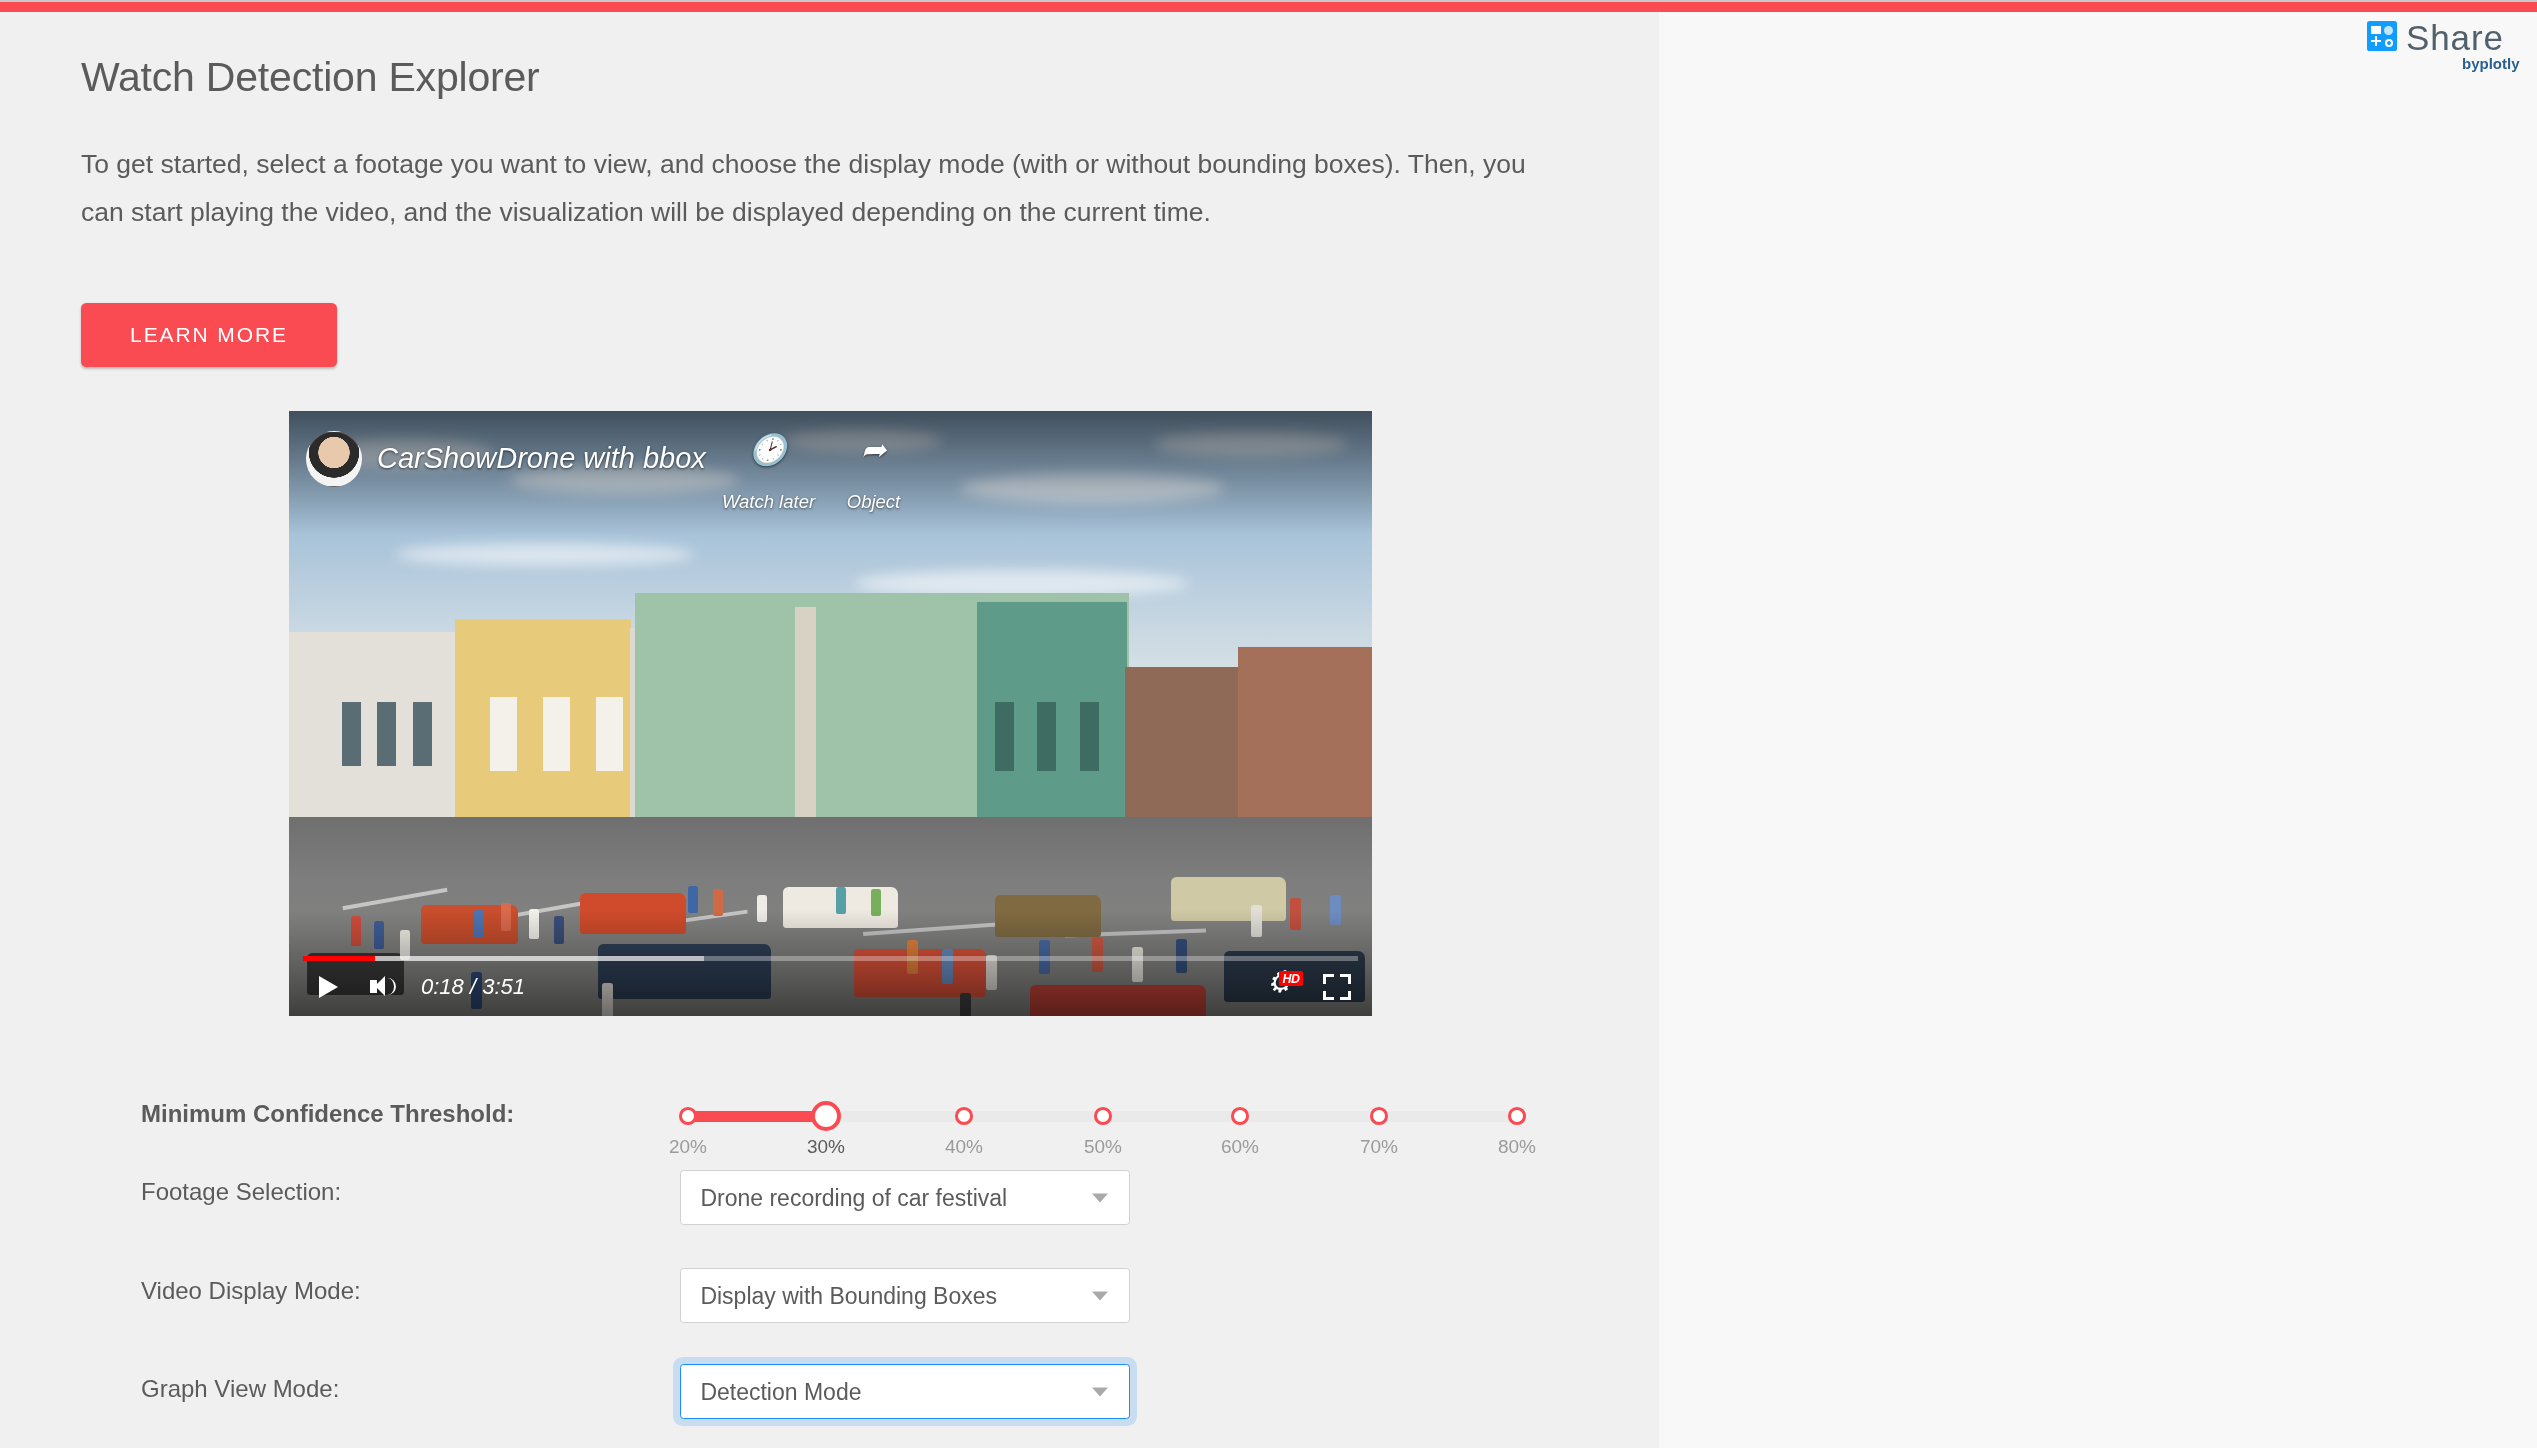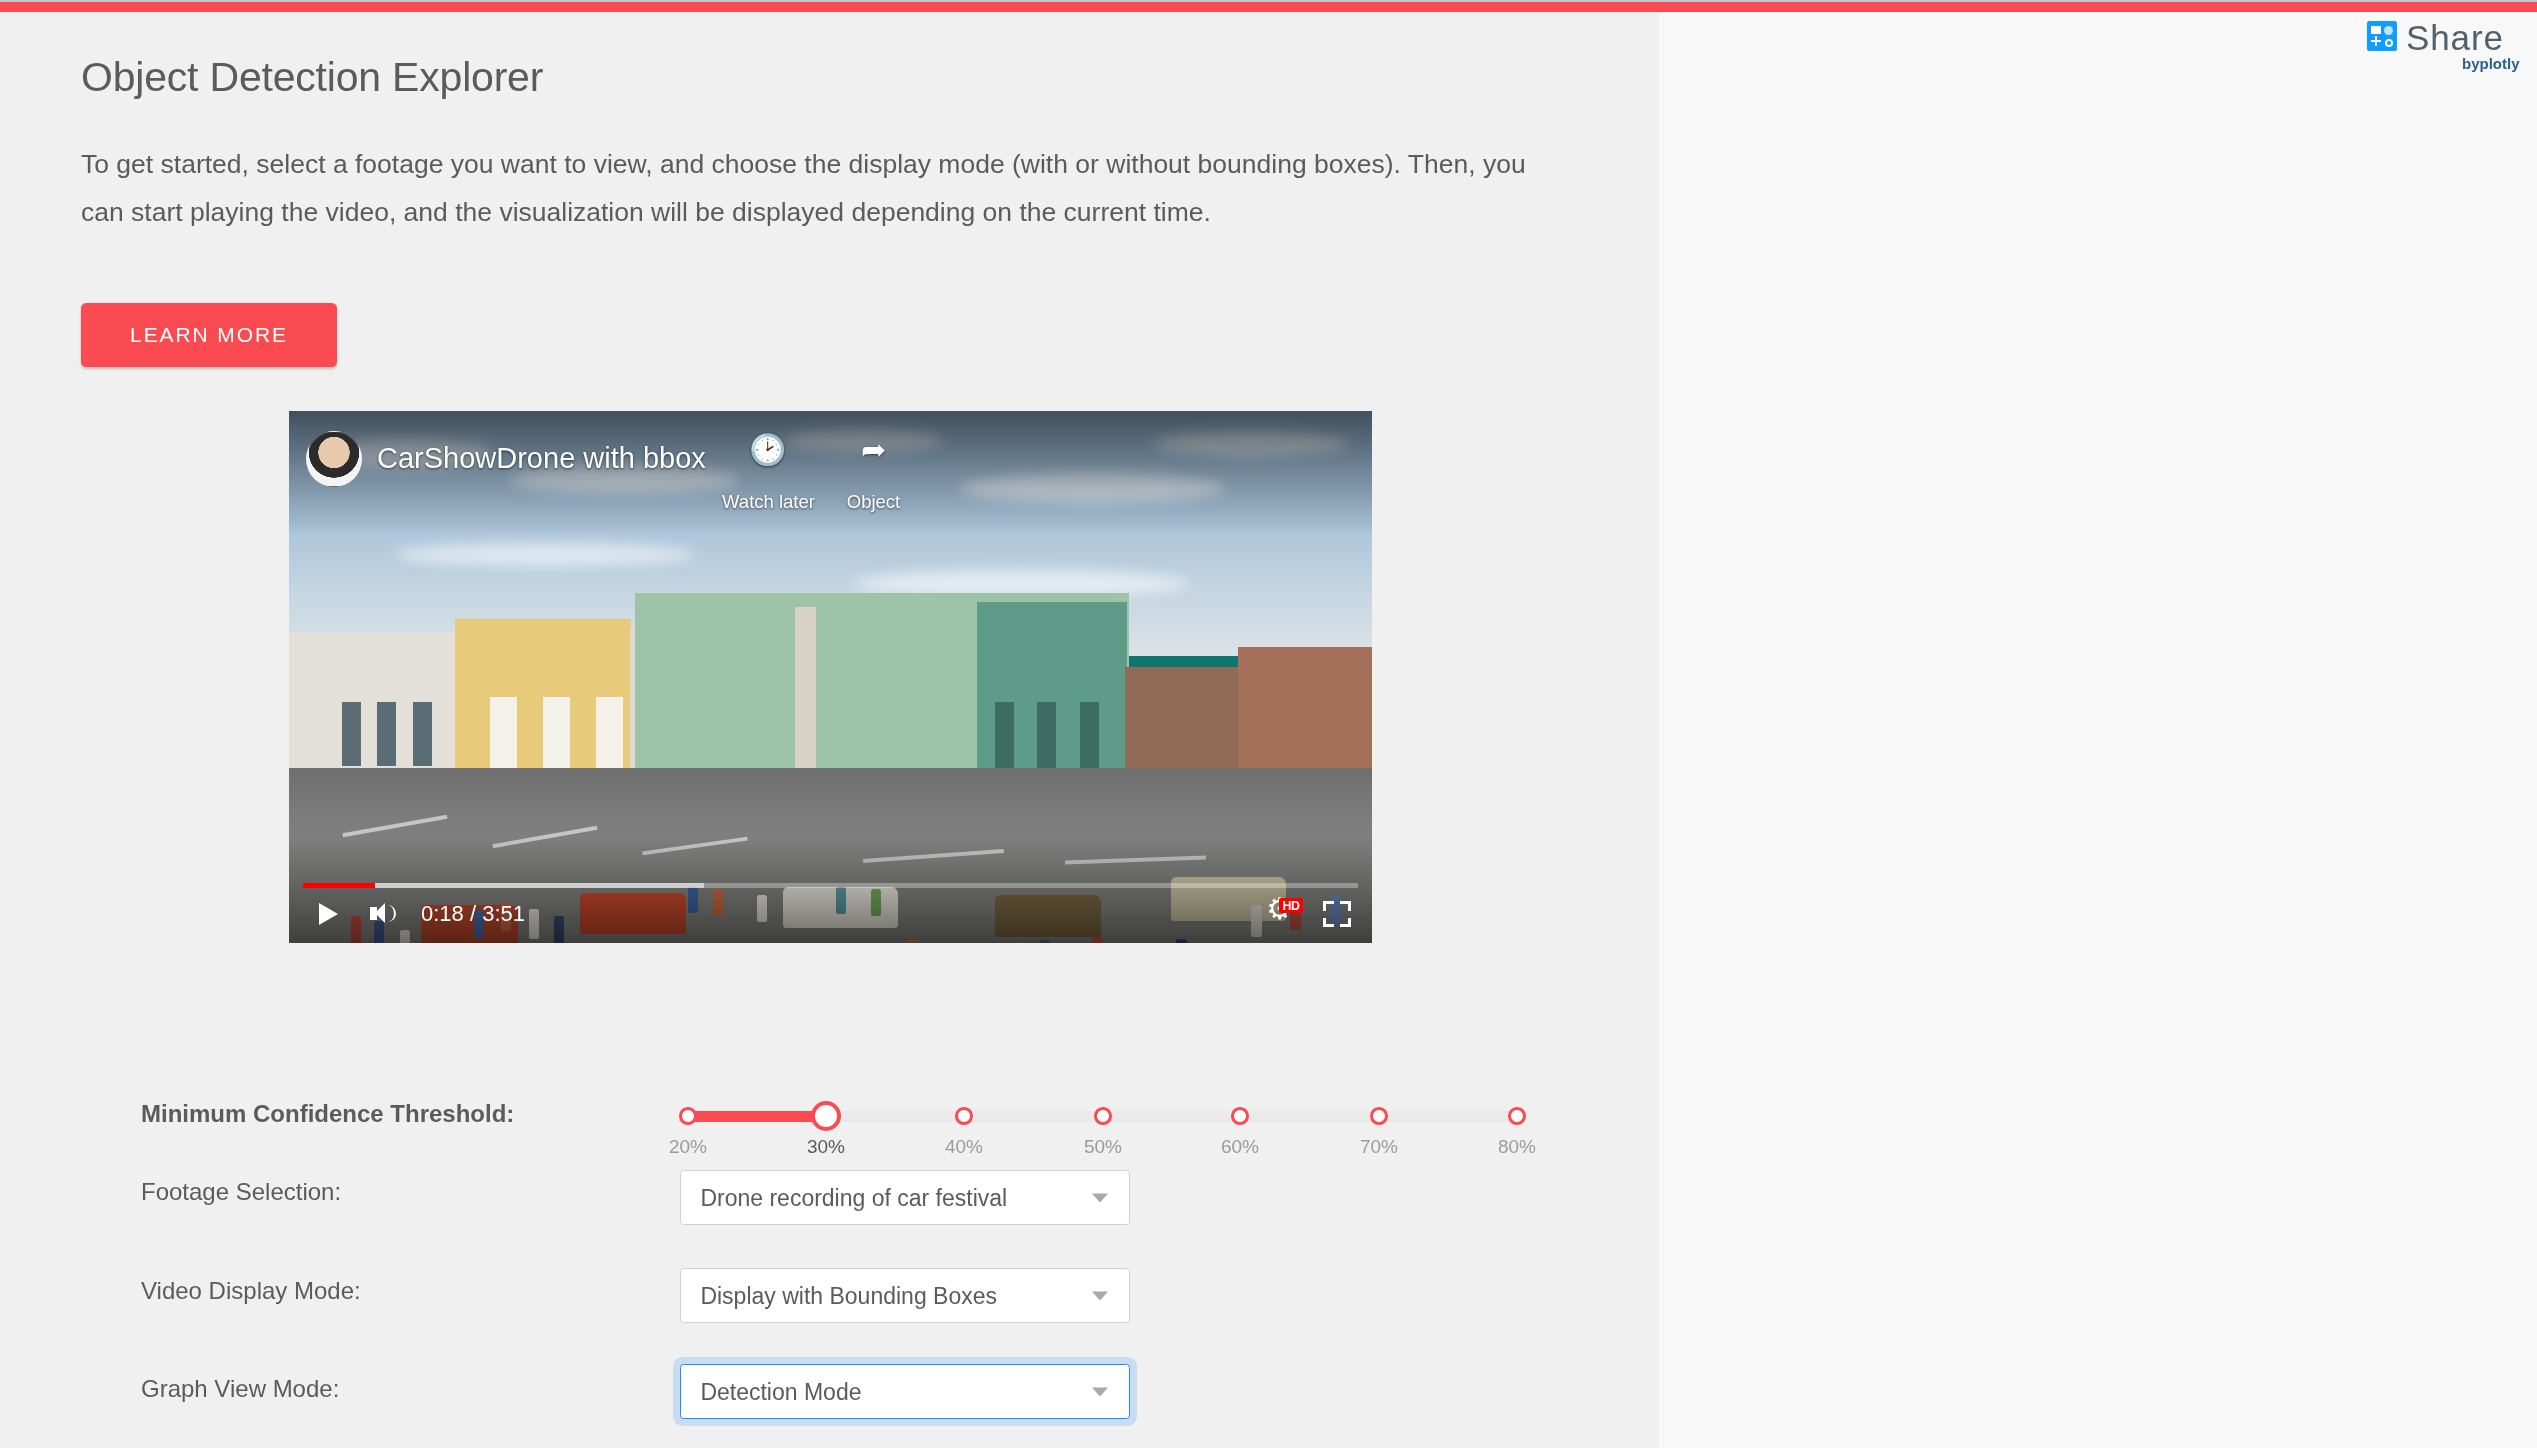--- a/index.html
+++ b/index.html
@@ -45,23 +45,24 @@
     background: #fa4b53; border: none; border-radius: 5.3px;
     color: #ffffff; font-size: 21px; letter-spacing: 1.9px;
     font-family: "Liberation Sans", sans-serif;
     box-shadow: 0 1.8px 2.6px rgba(0,0,0,0.22);
     cursor: pointer;
   }
 
   
   #video-player {
     position: absolute; left: 289px; top: 399px;
-    width: 1083px; height: 532px;
+    width: 1083px; height: 605px;
     overflow: hidden;
     background: #0f766e;
+    font-style: italic;
   }
   
   .vp-sky { position:absolute; left:0; top:0; width:100%; height:46%;
     background: linear-gradient(#8fb0cd 0%, #a9c3d9 45%, #c6d6e2 75%, #dbe3e6 100%); }
   .cloud { position:absolute; background: rgba(255,255,255,.55); border-radius: 50%; filter: blur(6.2px); }
   
   .bldg { position:absolute; }
   
   .vp-street { position:absolute; left:0; bottom:0; width:100%; height:33%;
     background: linear-gradient(#6f6f6f 0%, #7d7d7d 30%, #8a8a88 100%); }
@@ -193,21 +194,21 @@
     letter-spacing:0.9px; font-weight:400; }
   #dash-logo-sub { position:absolute; left:95px; top:37px; font-size:15px; color:#2a5f8f; font-weight:bold; }
 </style>
 </head>
 <body>
 
 <div id="topbar"></div>
 
 <div id="left-panel">
 
-  <h1 id="page-title">Object Detection Explorer</h1>
+  <h1 id="page-title">Watch Detection Explorer</h1>
   <p id="intro-text">To get started, select a footage you want to view, and choose the display mode (with or without bounding boxes). Then, you can start playing the video, and the visualization will be displayed depending on the current time.</p>
   <button id="learn-more-button">LEARN MORE</button>
 
   <div id="video-player">
 
     <div class="vp-sky">
       <div class="cloud" style="left:26.5px;  top:26.5px;  width:176px; height:30px;"></div>
       <div class="cloud" style="left:221px; top:55px;  width:229px; height:26.5px;"></div>
       <div class="cloud" style="left:494px; top:17.6px;  width:159px; height:23px;"></div>
       <div class="cloud" style="left:671px; top:62px;  width:265px; height:30px;"></div>

